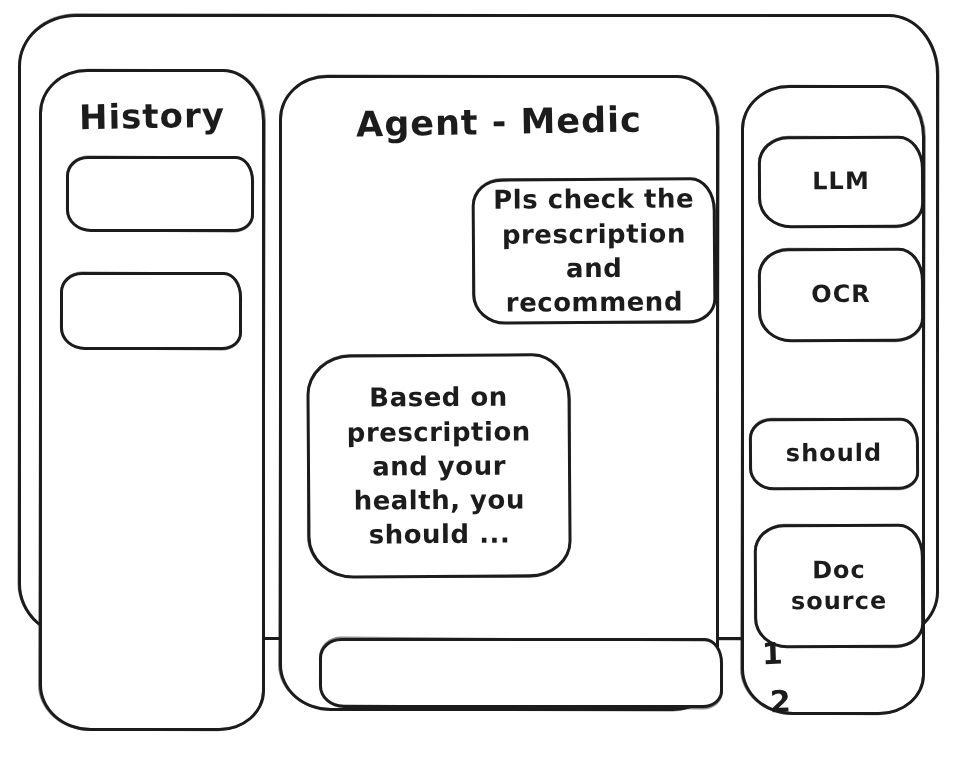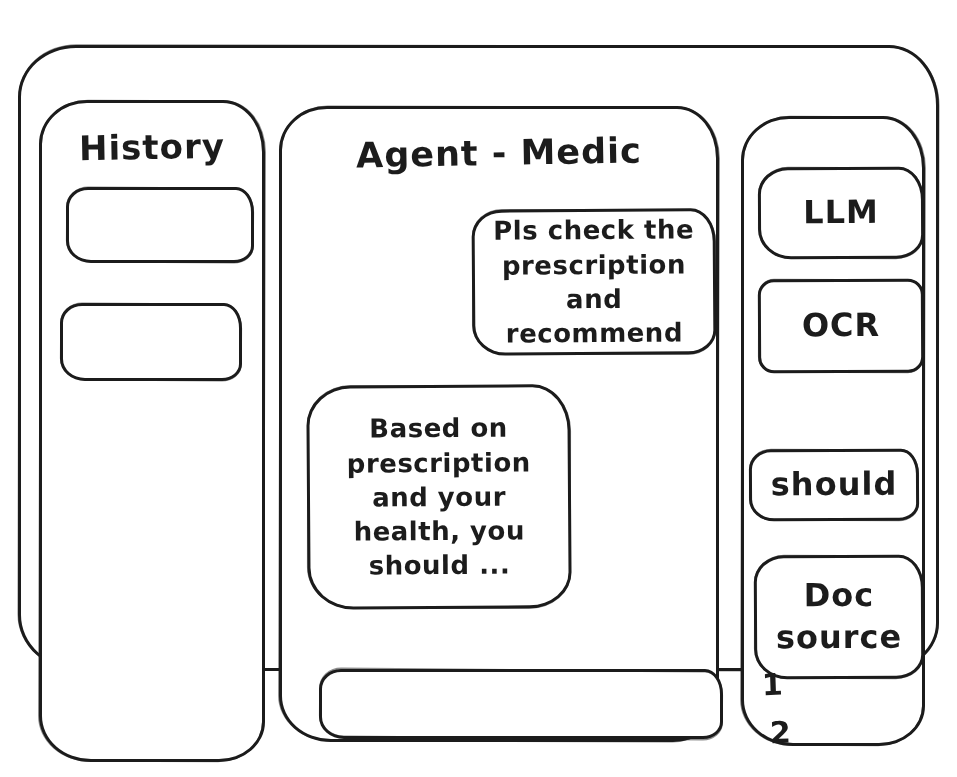--- a/index.html
+++ b/index.html
@@ -31,21 +31,21 @@
   .frame::before  { transform: rotate(.12deg); }
   .panel::before  { transform: rotate(.2deg); }
 
   
   .r-xl  { border-radius: 58px 50px 54px 62px / 52px 60px 48px 56px; }
   .r-lg  { border-radius: 48px 42px 46px 52px / 44px 52px 40px 46px; }
   .r-lg2 { border-radius: 44px 38px 42px 46px / 40px 46px 36px 42px; }
   .r-md  { border-radius: 30px 25px 28px 33px / 27px 33px 24px 30px; }
   .r-sm  { border-radius: 22px 18px 20px 25px / 20px 25px 17px 22px; }
 
-  .frame   { left: 18px;  top: 14px; width: 921px; height: 626px; margin-top: 31px; }
+  .frame   { left: 18px;  top: 14px; width: 921px; height: 626px; }
   .history { left: 18px;  top: 52px; width: 226px; height: 662px; }
   .chat    { left: 258px; top: 58px; width: 440px; height: 636px; }
   .tools   { left: 720px; top: 68px; width: 184px; height: 630px; }
 
   .title {
     margin-top: 24px;
     text-align: center;
     font-size: 34px;
     font-weight: bold;
     letter-spacing: 1px;
@@ -77,30 +77,30 @@
     border: none; outline: none; background: transparent;
     font: inherit; font-size: 26px; padding: 0 18px; color: #1c1c1c;
   }
 
   .tool {
     display: flex;
     align-items: center;
     justify-content: center;
     text-align: center;
     font-family: inherit;
-    font-size: 32px;
+    font-size: 24px;
     font-weight: bold;
     letter-spacing: 1px;
     color: #1c1c1c;
     cursor: pointer;
     line-height: 1.3;
     transform: rotate(-.3deg);
   }
   .t-llm    { left: 14px; top: 48px;  width: 166px; height: 92px; }
-  .t-ocr    { left: 14px; top: 160px; width: 166px; height: 94px; border-radius: 16px; }
+  .t-ocr    { left: 14px; top: 160px; width: 166px; height: 94px; }
   .t-params { left: 5px;  top: 330px; width: 170px; height: 72px; }
   .t-doc    { left: 10px; top: 436px; width: 170px; height: 124px; padding: 16px 18px; }
 
   .doc-num {
     position: absolute;
     font-size: 30px;
     font-weight: bold;
     cursor: pointer;
     transform: rotate(-2deg);
   }

